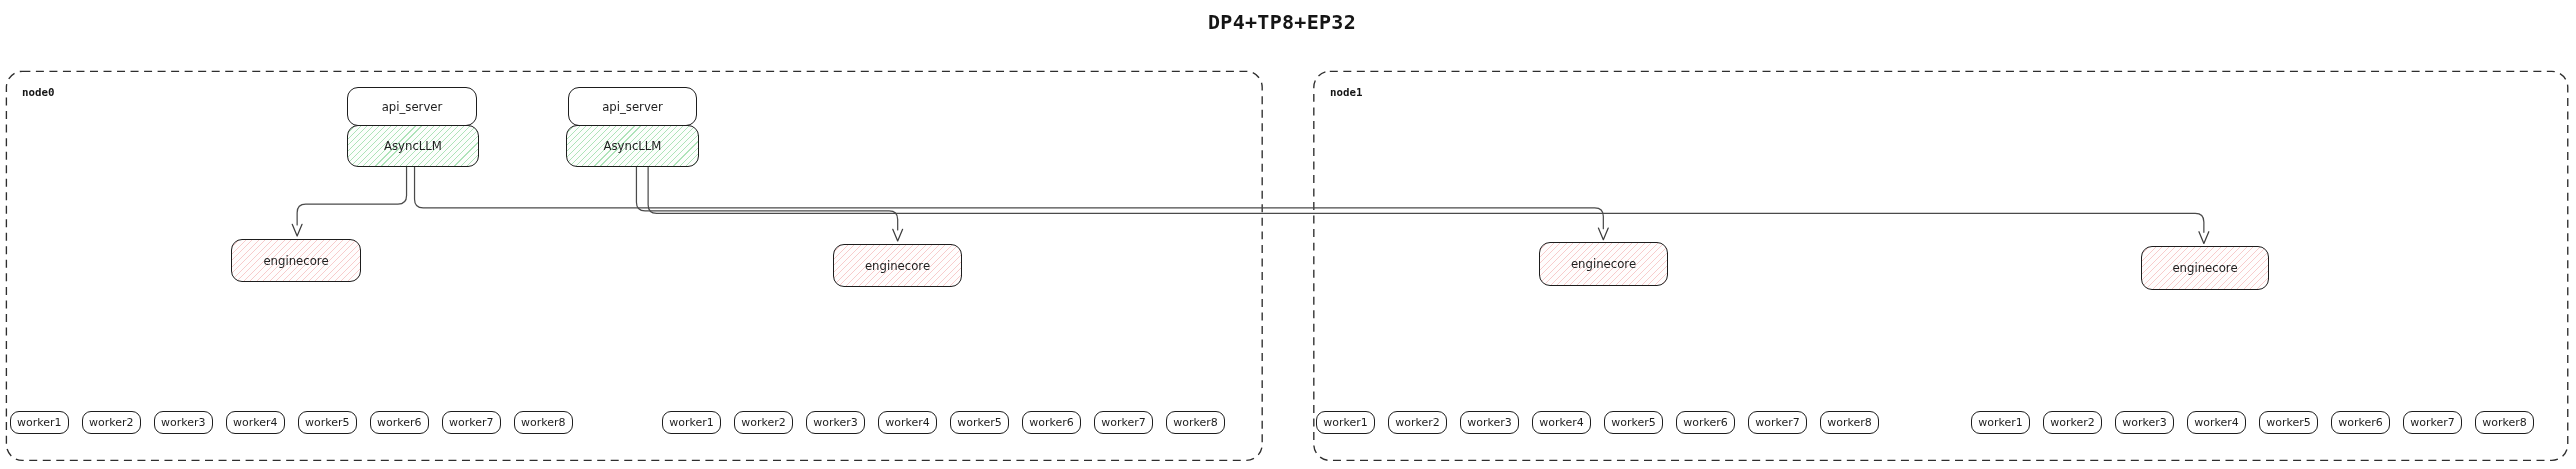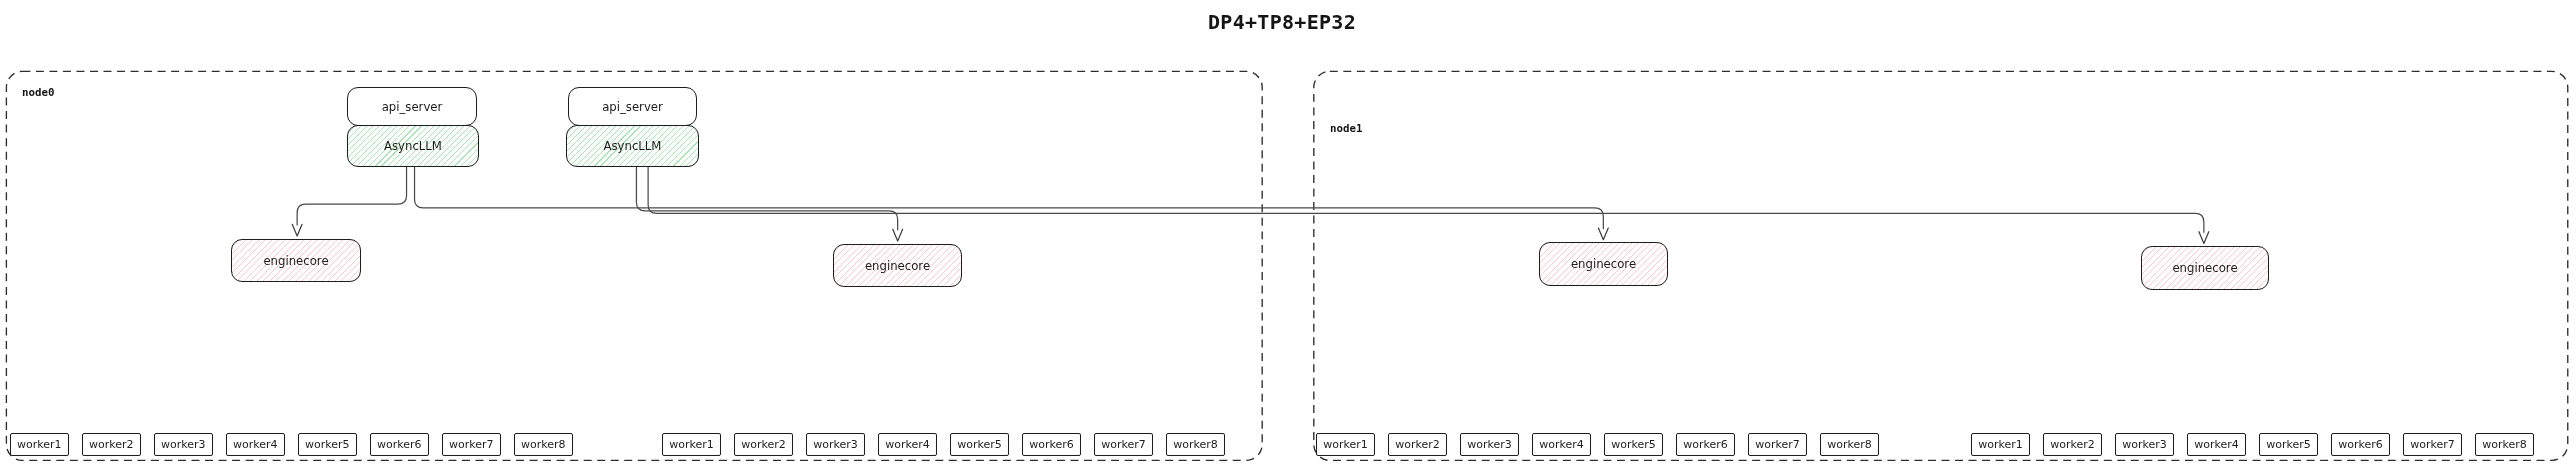--- a/index.html
+++ b/index.html
@@ -23,22 +23,22 @@
        border-radius:11px;display:flex;align-items:center;justify-content:center;
        font-size:11.7px;color:#1e1e1e;background:#ffffff;}
   .llm{background:repeating-linear-gradient(135deg,
         rgba(110,205,130,0.55) 0 0.8px, rgba(255,255,255,0) 0.8px 4.3px),#fcfefc;}
   .ec{background:repeating-linear-gradient(135deg,
         rgba(235,125,125,0.38) 0 0.8px, rgba(255,255,255,0) 0.8px 4.6px),#fffdfd;
       border-radius:11px;}
 
   .worker-row{position:absolute;display:flex;gap:13px;}
   .worker{box-sizing:border-box;width:59px;height:23px;border:1.4px solid #1d1d1d;
-          border-radius:2px;display:flex;align-items:center;justify-content:center;
-          font-size:11px;color:#1e1e1e;background:#ffffff;margin-top:22px;}
+          border-radius:9px;display:flex;align-items:center;justify-content:center;
+          font-size:11px;color:#1e1e1e;background:#ffffff;}
 </style>
 </head>
 <body>
 
 <div class="canvas">
 
   <svg class="layer" viewBox="0 0 4188 763">
     <rect class="node-rect" x="9" y="116" width="2043" height="633" rx="26"></rect>
     <rect class="node-rect" x="2136" y="116" width="2040" height="633" rx="26"></rect>
 
@@ -51,21 +51,21 @@
     <path class="edge" d="M1034,272 V329 Q1034,343 1048,343 H1445 Q1459,343 1459,357 V374"></path>
     <path class="arrow" d="M1451,373 L1459,392 L1467,373"></path>
 
     <path class="edge" d="M1053,272 V333 Q1053,347 1067,347 H3570 Q3584,347 3584,361 V378"></path>
     <path class="arrow" d="M3576,377 L3584,396 L3592,377"></path>
   </svg>
 
   <div class="title">DP4+TP8+EP32</div>
 
   <div class="node-label" style="left:22px;top:86px;text-align:center;">node0</div>
-  <div class="node-label" style="left:1330px;top:86px;margin-top:36px;">node1</div>
+  <div class="node-label" style="left:1330px;top:86px;">node1</div>
 
   <div class="box api" style="left:347px;top:87px;width:130px;height:39px;">api_server</div>
   <div class="box llm" style="left:347px;top:125px;width:132px;height:42px;">AsyncLLM</div>
 
   <div class="box api" style="left:568px;top:87px;width:129px;height:39px;">api_server</div>
   <div class="box llm" style="left:566px;top:125px;width:133px;height:42px;">AsyncLLM</div>
 
   <div class="box ec" style="left:231px;top:239px;width:130px;height:43px;">enginecore</div>
   <div class="box ec" style="left:833px;top:244px;width:129px;height:43px;">enginecore</div>
   <div class="box ec" style="left:1539px;top:242px;width:129px;height:44px;">enginecore</div>

